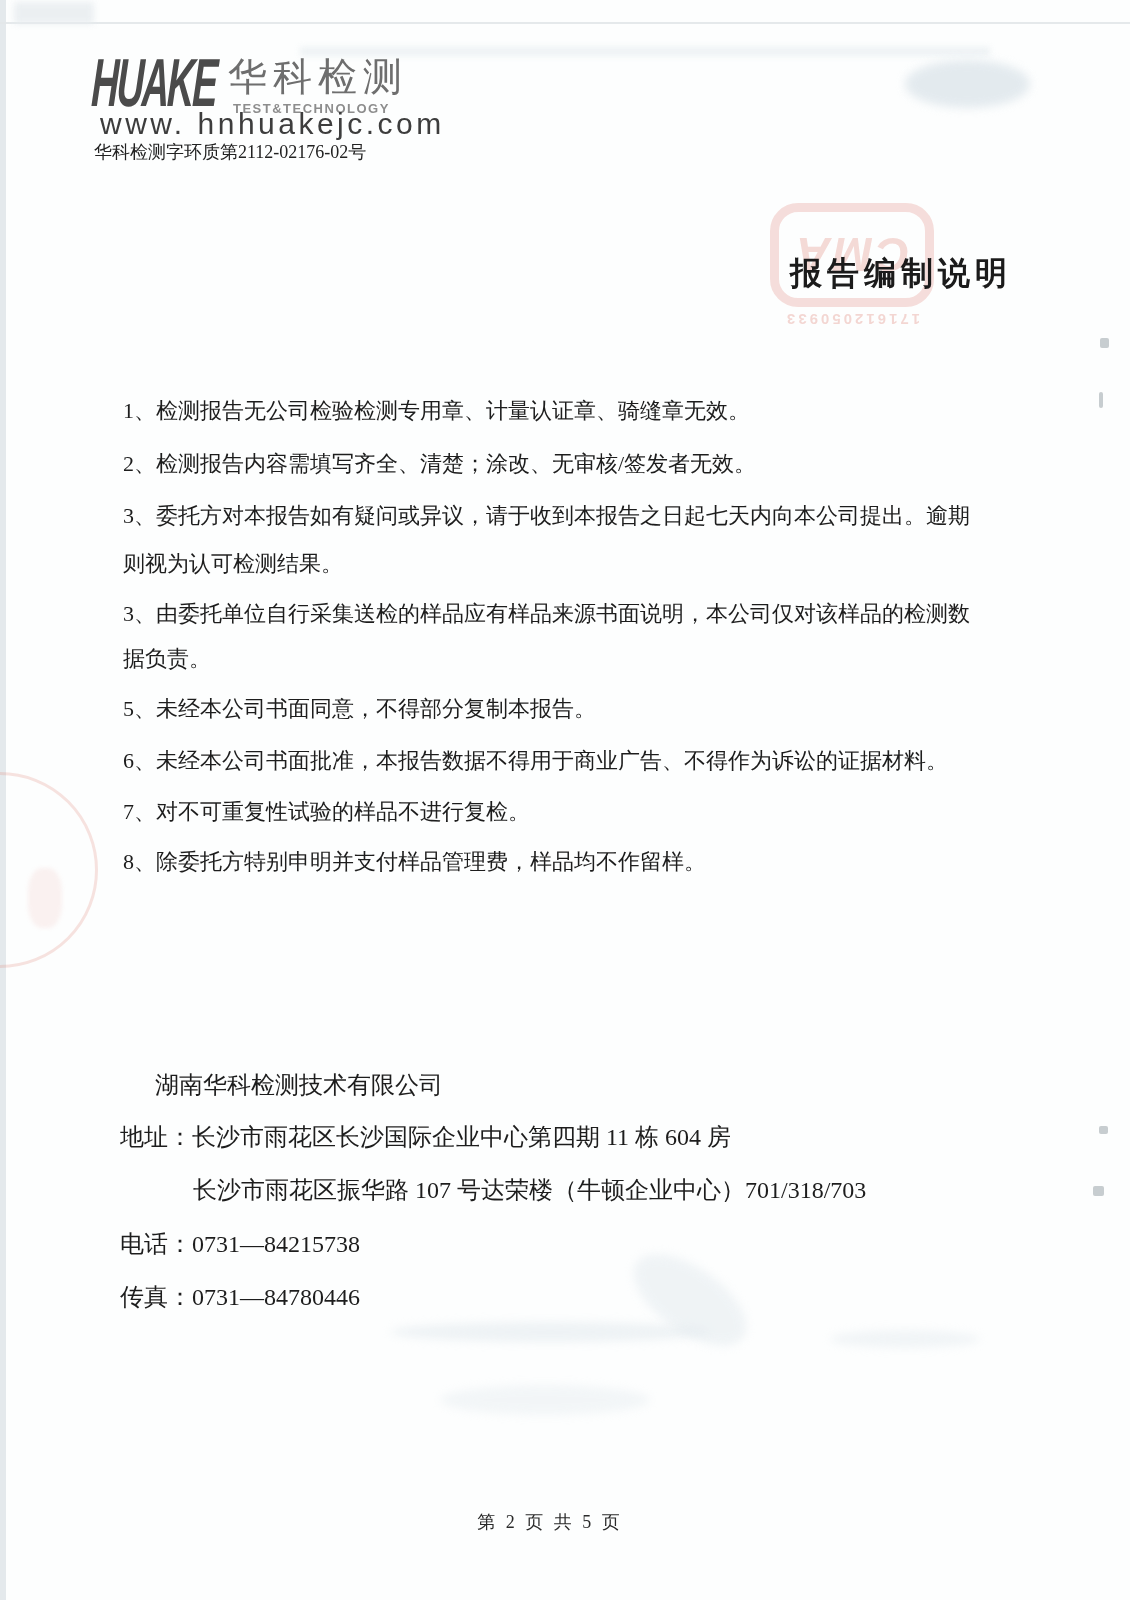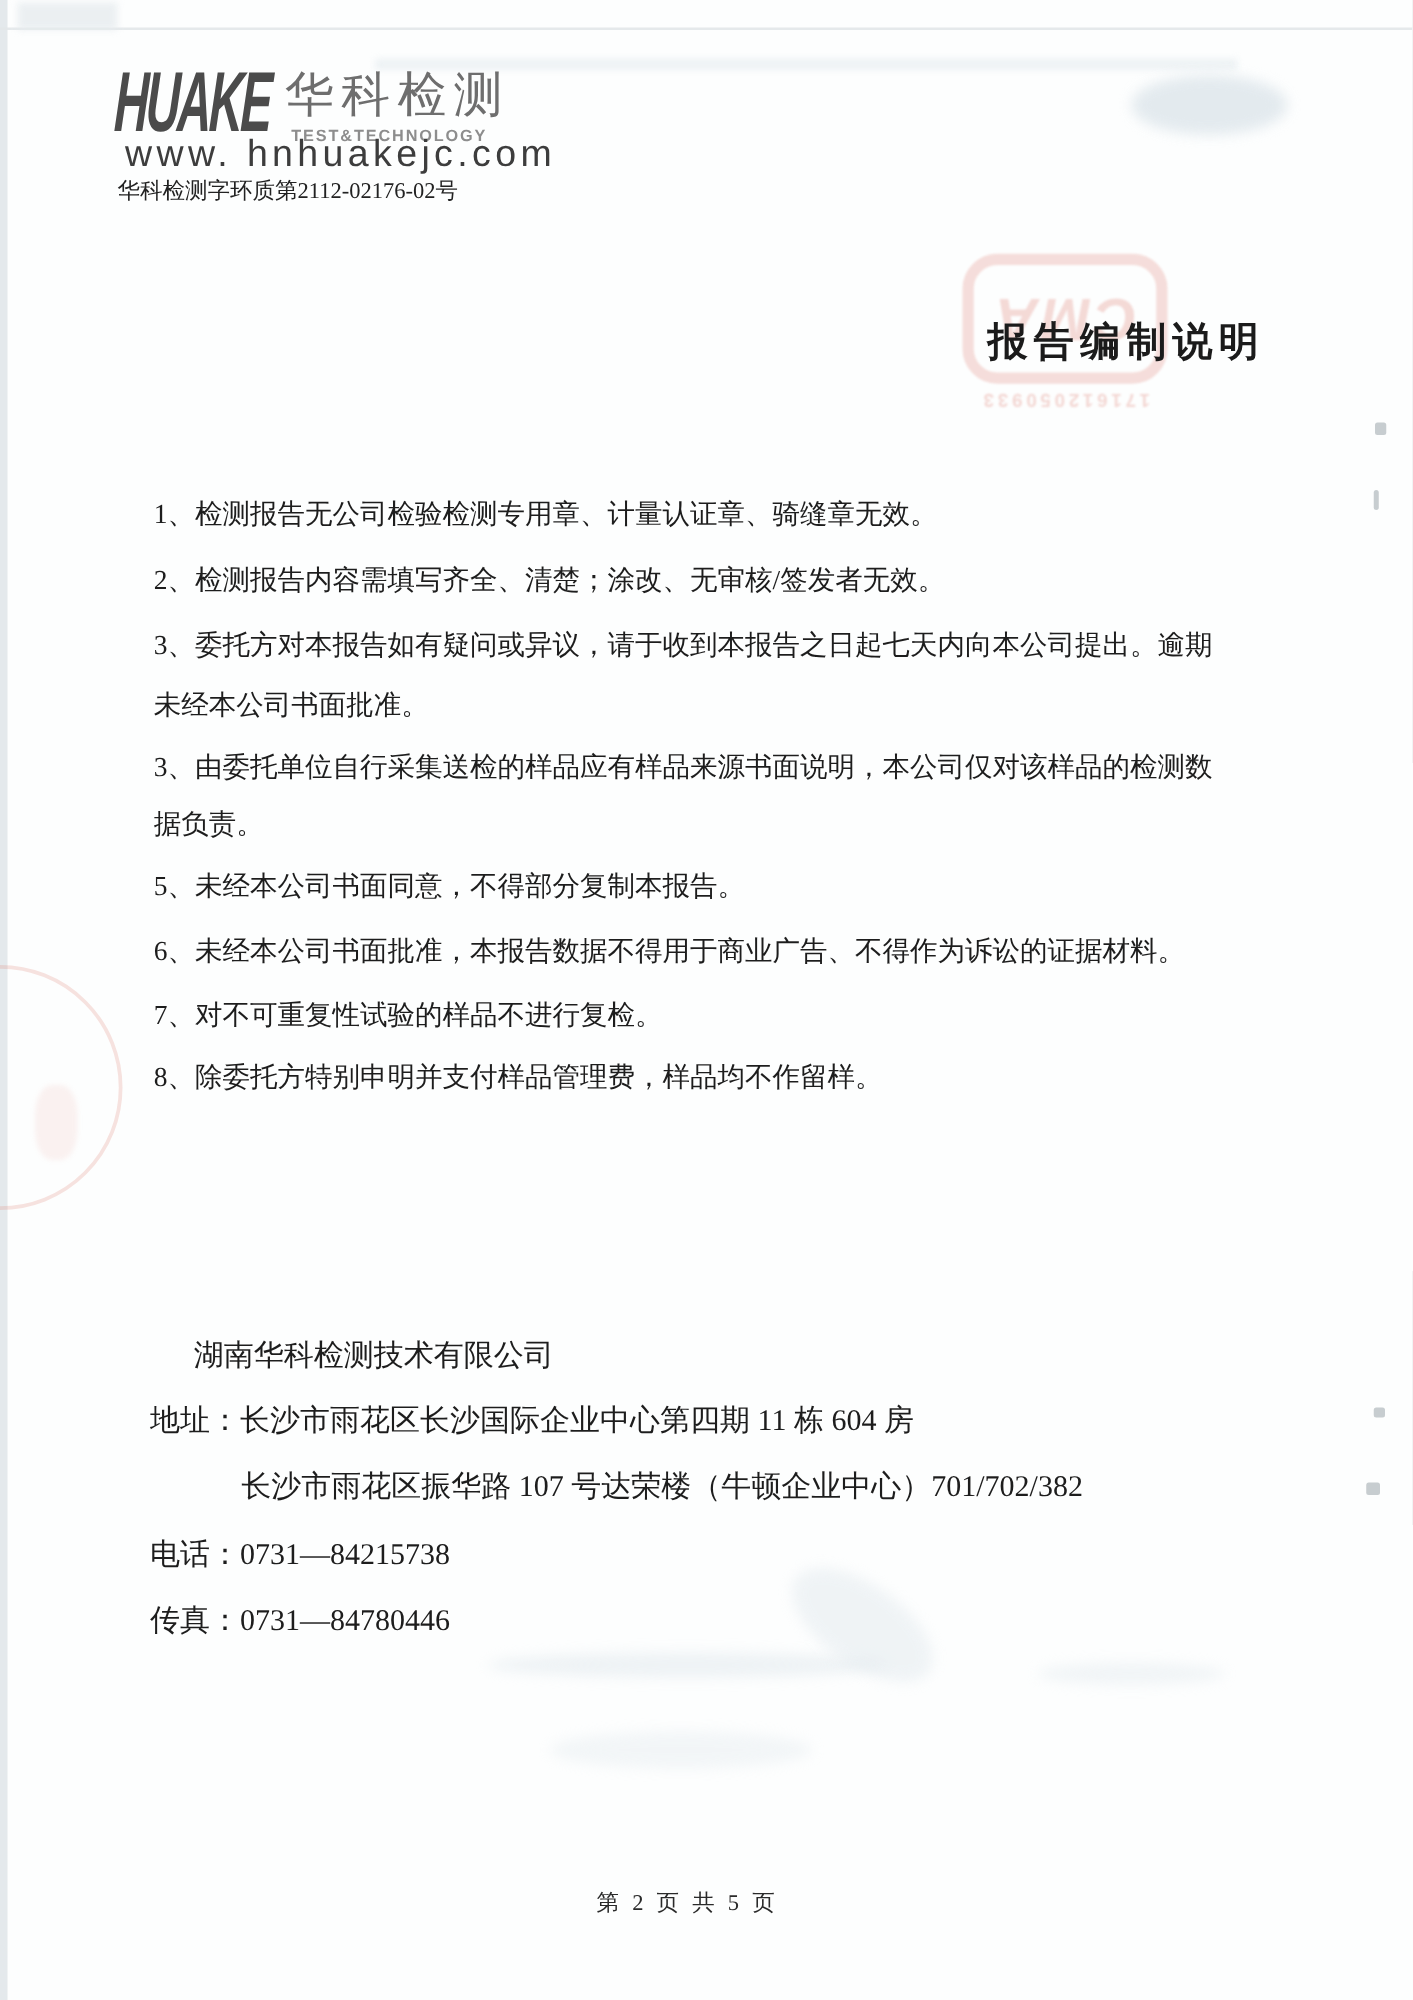--- a/index.html
+++ b/index.html
@@ -148,35 +148,35 @@
     <div class="abs logo-web">www. hnhuakejc.com</div>
     <div class="abs doc-number">华科检测字环质第2112-02176-02号</div>
   </div>
 
   <div class="abs doc-title">报告编制说明</div>
 
   <div>
     <div class="abs note-line" style="top:394px">1、检测报告无公司检验检测专用章、计量认证章、骑缝章无效。</div>
     <div class="abs note-line" style="top:447px">2、检测报告内容需填写齐全、清楚；涂改、无审核/签发者无效。</div>
     <div class="abs note-line" style="top:499px">3、委托方对本报告如有疑问或异议，请于收到本报告之日起七天内向本公司提出。逾期</div>
-    <div class="abs note-line" style="top:547px">未经本公司书面批准。</div>
+    <div class="abs note-line" style="top:547px">则视为认可检测结果。</div>
     <div class="abs note-line" style="top:597px">3、由委托单位自行采集送检的样品应有样品来源书面说明，本公司仅对该样品的检测数</div>
     <div class="abs note-line" style="top:642px">据负责。</div>
     <div class="abs note-line" style="top:692px">5、未经本公司书面同意，不得部分复制本报告。</div>
     <div class="abs note-line" style="top:744px">6、未经本公司书面批准，本报告数据不得用于商业广告、不得作为诉讼的证据材料。</div>
     <div class="abs note-line" style="top:795px">7、对不可重复性试验的样品不进行复检。</div>
     <div class="abs note-line" style="top:845px">8、除委托方特别申明并支付样品管理费，样品均不作留样。</div>
   </div>
 
   <div>
     <div class="abs co-line" style="left:155px;top:1069px">湖南华科检测技术有限公司</div>
     <div class="abs co-line" style="left:120px;top:1121px">
       <span>地址：</span><span>长沙市雨花区长沙国际企业中心第四期 11 栋 604 房</span>
     </div>
-    <div class="abs co-line" style="left:193px;top:1174px">长沙市雨花区振华路 107 号达荣楼（牛顿企业中心）701/702/382</div>
+    <div class="abs co-line" style="left:193px;top:1174px">长沙市雨花区振华路 107 号达荣楼（牛顿企业中心）701/318/703</div>
     <div class="abs co-line" style="left:120px;top:1228px">
       <span>电话：</span><span>0731—84215738</span>
     </div>
     <div class="abs co-line" style="left:120px;top:1281px">
       <span>传真：</span><span>0731—84780446</span>
     </div>
   </div>
 
   <div class="abs footer">第 2 页 共 5 页</div>
 

